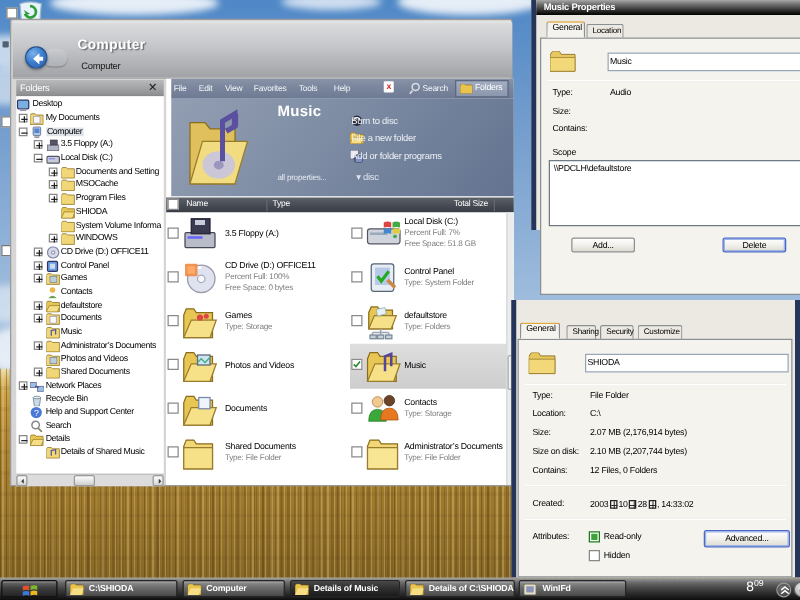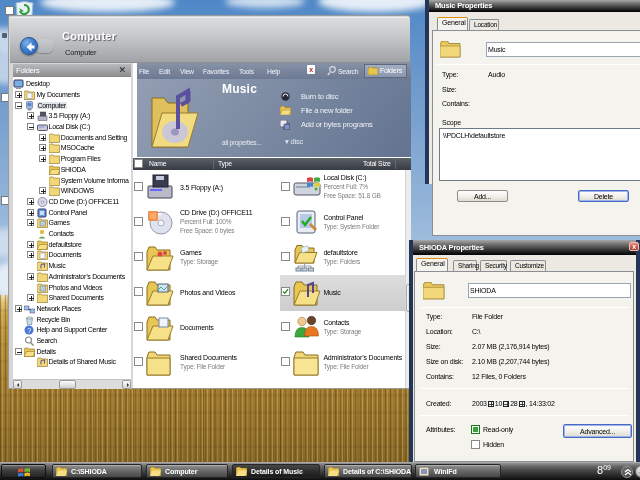--- a/index.html
+++ b/index.html
@@ -33,21 +33,21 @@
 .sbtn:before{content:"";position:absolute;left:2px;top:2.2px;border:2.2px solid transparent;}
 .sbtn.l:before{border-right-color:#333;left:0.5px;}
 .sbtn.r:before{border-left-color:#333;left:3.5px;}
 #thumb{position:absolute;left:46px;top:0px;width:17px;height:9px;background:linear-gradient(180deg,#fdfdfd,#cfcfcf);border:1px solid #9a9a9a;border-radius:2px;}
 
 #rpane{position:absolute;left:124px;top:47px;width:278px;height:325px;background:#fff;}
 #menubar{position:absolute;left:4px;top:0;width:274px;height:16px;background:linear-gradient(180deg,#8893a7 0%,#7a869d 45%,#6d7a93 100%);font-size:6.8px;letter-spacing:-0.2px;color:#f2f4f8;}
 #menubar .mi{position:absolute;top:5px;}
 #folderbtn{position:absolute;right:4px;top:1px;width:43px;height:14px;background:linear-gradient(180deg,#a3aec2,#8b97ad);border:1px solid #5d6880;font-size:7px;letter-spacing:-0.2px;color:#fff;}
 #banner{position:absolute;left:4px;top:16px;width:274px;height:78px;background:linear-gradient(128deg,#929eb2 0%,#8290a7 35%,#71809a 70%,#637390 100%);}
-#banner .task{position:absolute;left:164px;font-size:7.5px;letter-spacing:-0.2px;color:#eef1f6;}
+#banner .task{position:absolute;left:144px;font-size:7.5px;letter-spacing:-0.2px;color:#eef1f6;}
 #bigtitle{position:absolute;left:85px;top:3px;font-size:12px;font-weight:600;color:#fff;letter-spacing:.2px;}
 #allprops{position:absolute;left:85px;top:60px;font-size:6.5px;letter-spacing:-0.2px;color:#e8ecf2;}
 #colhead{position:absolute;left:0;top:95px;width:278px;height:12px;background:linear-gradient(180deg,#5d6168 0%,#484c54 50%,#383c44 100%);font-size:6.8px;letter-spacing:-0.2px;color:#fff;}
 #list{position:absolute;left:0;top:107px;width:278px;height:218px;background:#fff;}
 .tile{position:absolute;width:137px;height:35px;}
 .tile .cb{position:absolute;left:1px;top:10px;width:9px;height:9px;background:#fff;border:1px solid #8a8a8a;}
 .tile .ic{position:absolute;left:13px;top:2px;width:28px;height:28px;}
 .tile .nm{position:absolute;left:47px;font-size:7px;letter-spacing:-0.2px;color:#000;white-space:nowrap;}
 .tile .st{position:absolute;left:47px;font-size:6.5px;letter-spacing:-0.2px;color:#7d7d7d;white-space:nowrap;}
 
@@ -354,21 +354,21 @@
         <div class="task" style="top:13px;">Burn to disc</div>
         <svg class="abs" style="left:143px;top:27px;" width="11" height="9" viewBox="0 0 11 9">
             <path d="M0 2 L0 9 L11 9 L11 1.5 L5 1.5 L4 0 L1 0 Z" fill="#e8c34e" stroke="#8a6d1c" stroke-width=".5"></path>
             <path d="M0 9 L2.5 4 L11 4 L9 9Z" fill="#f6de86" stroke="#9a7d2c" stroke-width=".5"></path>
           </svg>
         <div class="task" style="top:27px;">File a new folder</div>
         <svg class="abs" style="left:143px;top:41px;" width="10" height="10" viewBox="0 0 10 10">
             <rect x="0" y="0" width="7" height="7" rx="1" fill="#e8e8f0" stroke="#556" stroke-width=".8"></rect>
             <rect x="4" y="4" width="6" height="6" rx="1" fill="#8090c8" stroke="#334" stroke-width=".8"></rect>
           </svg>
-        <div class="task" style="top:41px;">Add or bytes programs</div>
+        <div class="task" style="top:41px;">Add or folder programs</div>
         <div class="task" style="top:58px;left:148px;color:#dfe5ee;">▾ disc</div>
       </div>
       <div id="colhead">
         <div class="abs" style="left:1px;top:1px;width:9px;height:9px;background:#fff;border:1px solid #888;"></div>
         <span class="abs" style="left:16px;top:2px;">Name</span>
         <span class="abs" style="left:85px;top:2px;">Type</span>
         <span class="abs" style="left:230px;top:2px;">Total Size</span>
         <div class="abs" style="left:80px;top:1px;width:1px;height:10px;background:#63666d;"></div>
         <div class="abs" style="left:262px;top:1px;width:1px;height:10px;background:#63666d;"></div>
       </div>
@@ -539,24 +539,20 @@
     <div class="frow" style="left:13px;top:86px;">Size:</div>
     <div class="frow" style="left:13px;top:100px;">Contains:</div>
     <div class="frow" style="left:13px;top:119px;">Scope</div>
     <div class="tbox" style="left:10px;top:128px;width:205px;height:53px;border-color:#6e7a84;">
         <span style="position:absolute;left:3px;top:3px;">\\PDCLH\defaultstore</span>
       </div>
     <div class="xpbtn" style="left:28px;top:190px;width:51px;height:12px;line-height:11px;">Add...</div>
     <div class="xpbtn def" style="left:149px;top:190px;width:51px;height:12px;line-height:11px;">Delete</div>
   </div>
   <div class="dlg" id="dlg2" style="left:409px;top:240px;width:231px;height:222px;">
-    <div class="tbar" style="top:0;height:15px;">
-        <span style="top:3px;">SHIODA Properties</span>
-        <div class="xbtn" style="top:2px;right:-3px;">x</div>
-      </div>
     <div class="tab on" style="left:3px;top:18px;width:32px;">General</div>
     <div class="tab" style="left:40px;top:20px;width:24px;font-size:6.5px;">Sharing</div>
     <div class="tab" style="left:67px;top:20px;width:27px;font-size:6.5px;">Security</div>
     <div class="tab" style="left:97px;top:20px;width:36px;font-size:6.5px;">Customize</div>
     <div class="page" style="left:1px;top:31px;width:220px;height:191px;"></div>
     <svg class="abs" style="left:10px;top:42px;" width="22" height="18" viewBox="0 0 21 17">
         <path d="M0 3 L0 16 L20 16 L20 2.5 L9 2.5 L7.5 0 L2 0 Z" fill="#e8c75e" stroke="#8a6d1c" stroke-width=".7"></path>
         <path d="M0 16 L0 5 L20 5 L20 16Z" fill="#f2d878" stroke="#9a7d2c" stroke-width=".6"></path>
       </svg>
     <div class="tbox" style="left:55px;top:43px;width:163px;height:15px;">

